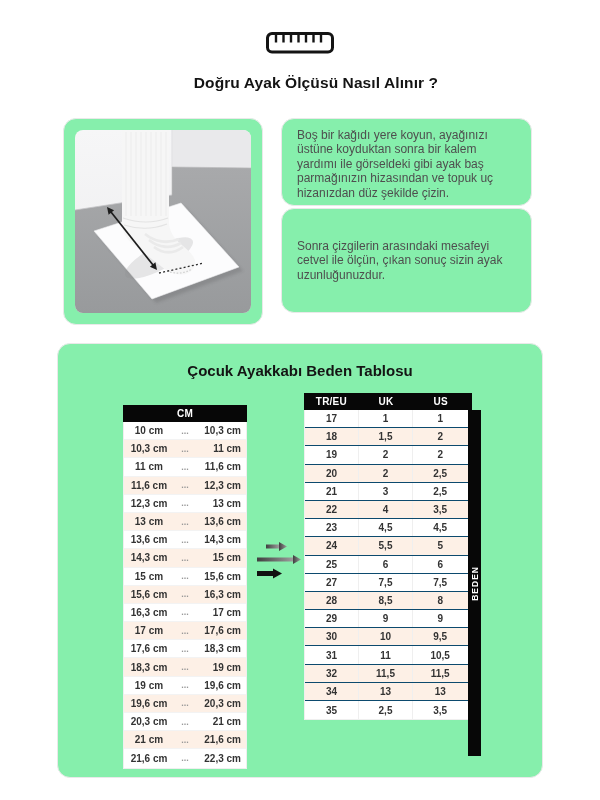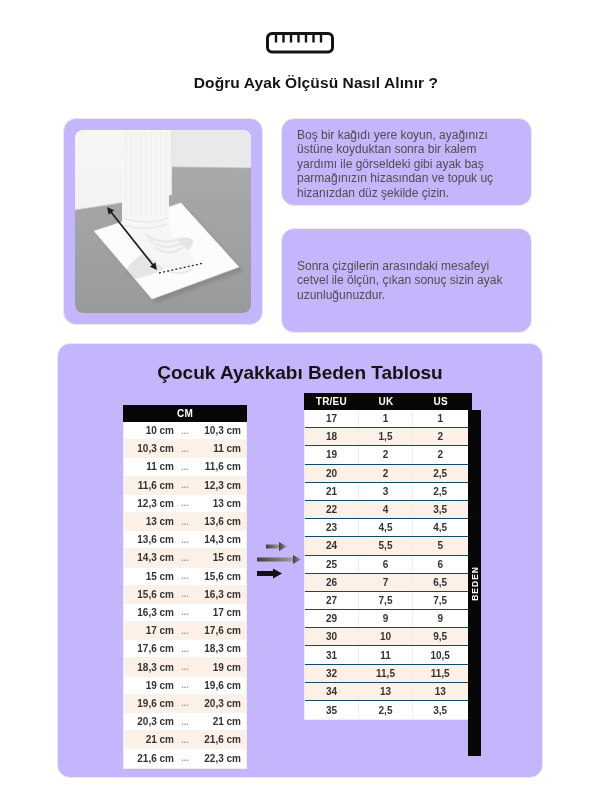--- a/index.html
+++ b/index.html
@@ -5,42 +5,42 @@
   html,body{margin:0;padding:0;width:600px;height:800px;background:#ffffff;overflow:hidden;
             font-family:"Liberation Sans","DejaVu Sans",sans-serif;}
   .page{position:relative;width:600px;height:800px;background:#fff;}
 
   
   .ruler-wrap{position:absolute;top:30px;left:0;width:600px;text-align:center;}
   .page-title{position:absolute;top:74px;left:16px;width:600px;text-align:center;
               font-size:15.5px;font-weight:700;color:#141414;letter-spacing:.1px;}
 
   
-  .card{position:absolute;background:#c4b5fd;border:1px solid #e9e9e9;border-radius:13px;box-sizing:border-box;}
+  .card{position:absolute;background:#86efac;border:1px solid #e9e9e9;border-radius:13px;box-sizing:border-box;}
   .image-card{left:63px;top:118px;width:200px;height:207px;}
   .photo{position:absolute;left:11px;top:11px;width:176px;height:183px;border-radius:8px;overflow:hidden;}
   .photo svg{display:block;}
   .text-card-1{left:281px;top:118px;width:251px;height:88px;padding:9px 15px;overflow:hidden;}
-  .text-card-2{left:281px;top:228px;width:251px;height:105px;padding:6px 15px;display:flex;align-items:center;overflow:hidden;}
+  .text-card-2{left:281px;top:208px;width:251px;height:105px;padding:6px 15px;display:flex;align-items:center;overflow:hidden;}
   .instr{font-size:12px;line-height:14.4px;color:#4e4e4e;}
 
   
   .size-card{left:57px;top:343px;width:486px;height:435px;}
   .size-title{position:absolute;top:18px;left:0;width:100%;text-align:center;
-              font-size:19px;font-weight:700;color:#141414;}
+              font-size:15px;font-weight:700;color:#141414;}
 
   .cm-table{position:absolute;left:65px;top:49px;width:124px;}
   .cm-head{height:17px;background:#070707;color:#fff;display:flex;align-items:center;justify-content:center;
            font-size:10px;font-weight:700;letter-spacing:.3px;margin-top:12px;}
   .cm-body{border:1px solid #efefef;border-top:none;box-sizing:border-box;}
   .cm-row{height:18.2px;display:grid;grid-template-columns:50px 22px 50px;align-items:center;
           background:#fff;border-bottom:1px solid #f3f3f3;box-sizing:border-box;}
   .cm-row:last-child{border-bottom:none;}
   .cm-row.alt{background:#fdf0e6;}
-  .cm-row .c1{text-align:right;font-size:10px;font-weight:700;color:#333;}
+  .cm-row .c1{text-align:center;font-size:10px;font-weight:700;color:#333;}
   .cm-row .sep{text-align:center;font-size:9px;font-weight:700;color:#999;}
   .cm-row .c2{text-align:right;padding-right:5px;font-size:10px;font-weight:700;color:#333;}
 
   .arrows{position:absolute;left:199px;top:197px;}
 
   .sz-table{position:absolute;left:246px;top:49px;width:168px;}
   .sz-head{height:17px;background:#070707;display:grid;grid-template-columns:54.67px 54.67px 54.66px;}
   .sz-head span{color:#fff;font-size:10px;font-weight:700;display:flex;align-items:center;justify-content:center;letter-spacing:.2px;}
   .sz-body{border:1px solid #efefef;border-top:none;box-sizing:border-box;}
   .sz-row{height:18.2px;display:grid;grid-template-columns:54px 54px 54.4px;background:#fff;
@@ -322,30 +322,30 @@
           <div class="sz-row alt">
           <span>24</span>
           <span>5,5</span>
           <span>5</span>
         </div>
           <div class="sz-row">
           <span>25</span>
           <span>6</span>
           <span>6</span>
         </div>
-          <div class="sz-row alt">
-          <span>26</span>
-          <span>7</span>
-          <span>6,5</span>
-        </div>
           <div class="sz-row">
           <span>27</span>
           <span>7,5</span>
           <span>7,5</span>
         </div>
+          <div class="sz-row alt">
+          <span>28</span>
+          <span>8,5</span>
+          <span>8</span>
+        </div>
           <div class="sz-row">
           <span>29</span>
           <span>9</span>
           <span>9</span>
         </div>
           <div class="sz-row alt">
           <span>30</span>
           <span>10</span>
           <span>9,5</span>
         </div>

